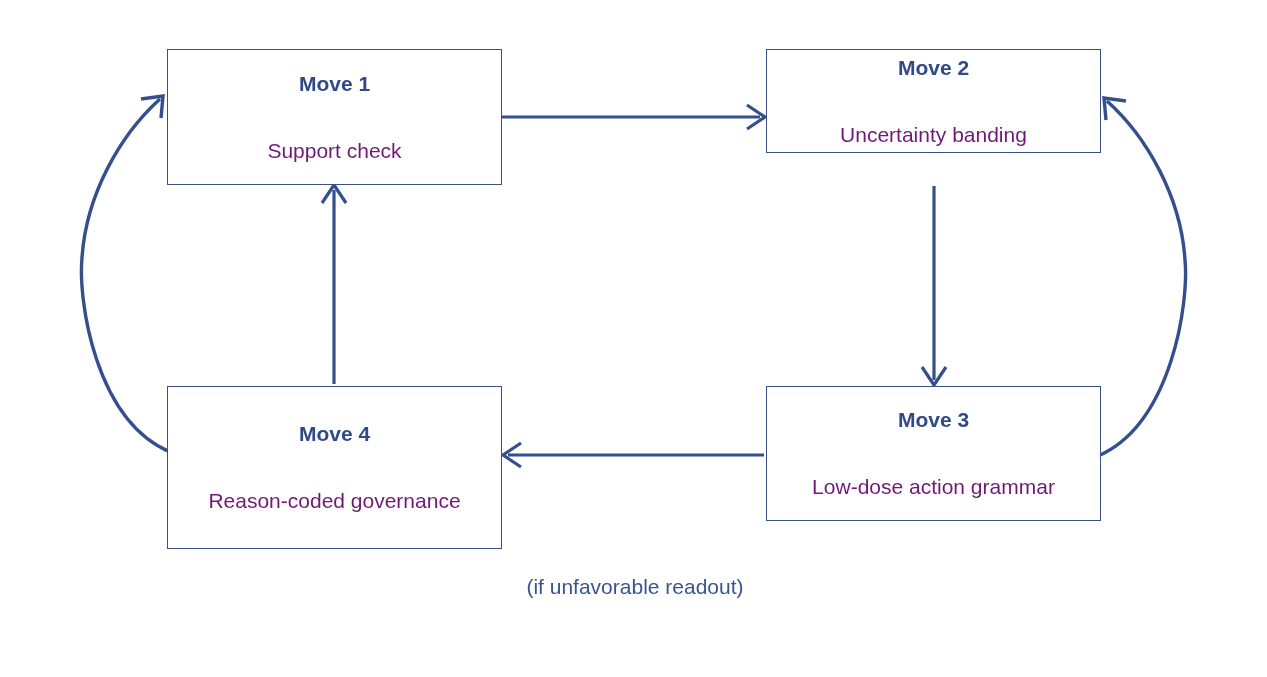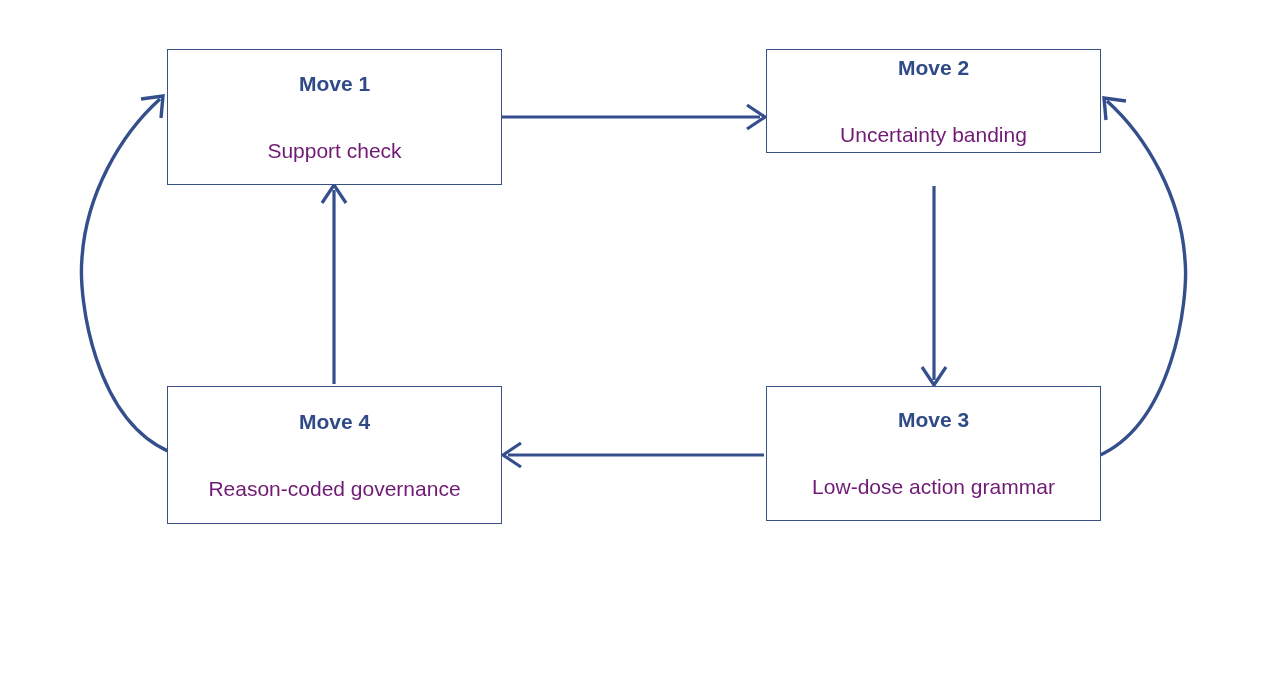--- a/index.html
+++ b/index.html
@@ -53,21 +53,21 @@
     white-space: nowrap;
     color: #701a75;
   }
   
   .node-overflow .node-sub {
     white-space: nowrap;
   }
   #node-move-1 { left: 167px; top: 49px;  width: 335px; height: 136px; }
   #node-move-2 { left: 766px; top: 49px;  width: 335px; height: 104px; }
   #node-move-3 { left: 766px; top: 386px; width: 335px; height: 135px; }
-  #node-move-4 { left: 167px; top: 386px; width: 335px; height: 138px; }
+  #node-move-4 { left: 167px; top: 386px; width: 335px; height: 163px; }
 
   #caption-repair {
     position: absolute;
     left: 435px;
     top: 572px;
     width: 400px;
     text-align: center;
     color: #3a5490;
     font-size: 21px;
     line-height: 1.45;
@@ -126,15 +126,16 @@
     <span class="node-title">Move 3</span>
     <span class="node-sub">Low-dose action grammar</span>
   </div>
 
   <div class="node-box node-overflow" id="node-move-4">
     <span class="node-title">Move 4</span>
     <span class="node-sub">Reason-coded governance</span>
   </div>
 
   <div id="caption-repair">
+    <span class="caption-line">(if unfavorable readout)</span>
   </div>
 
 </div>
 
 </body></html>

